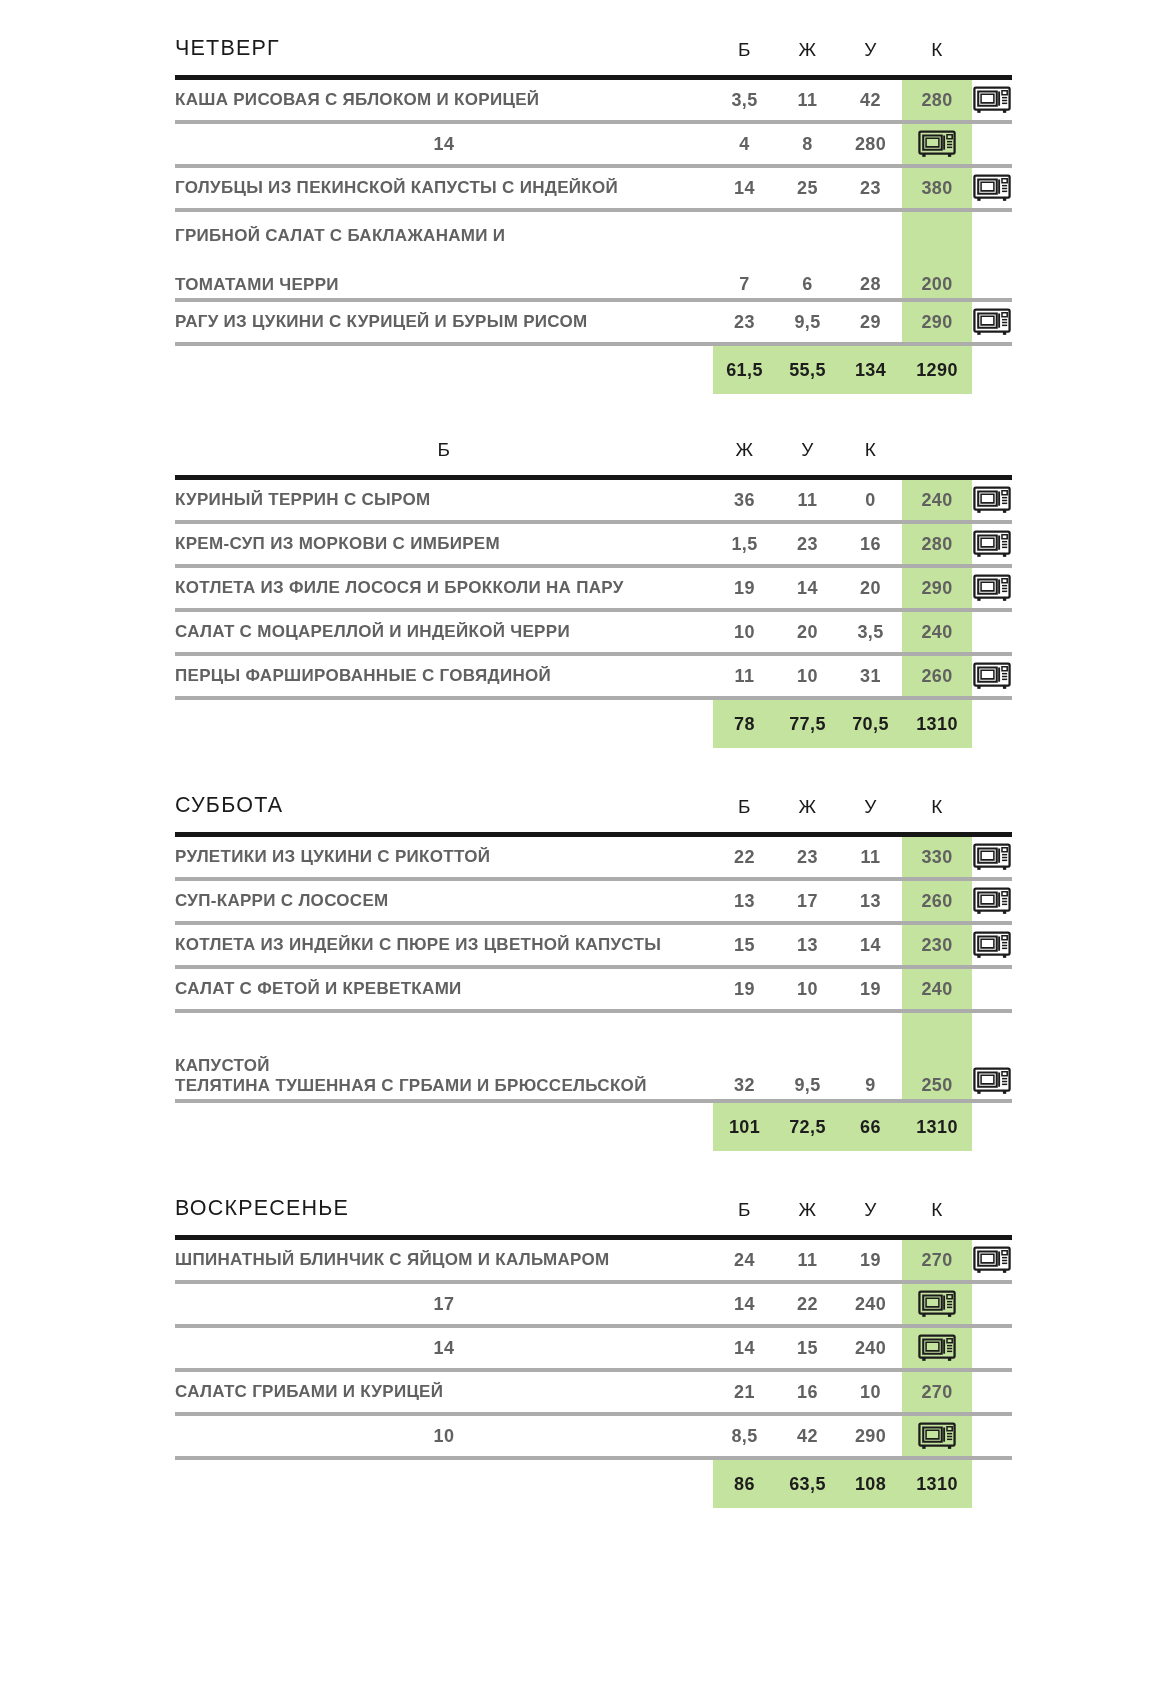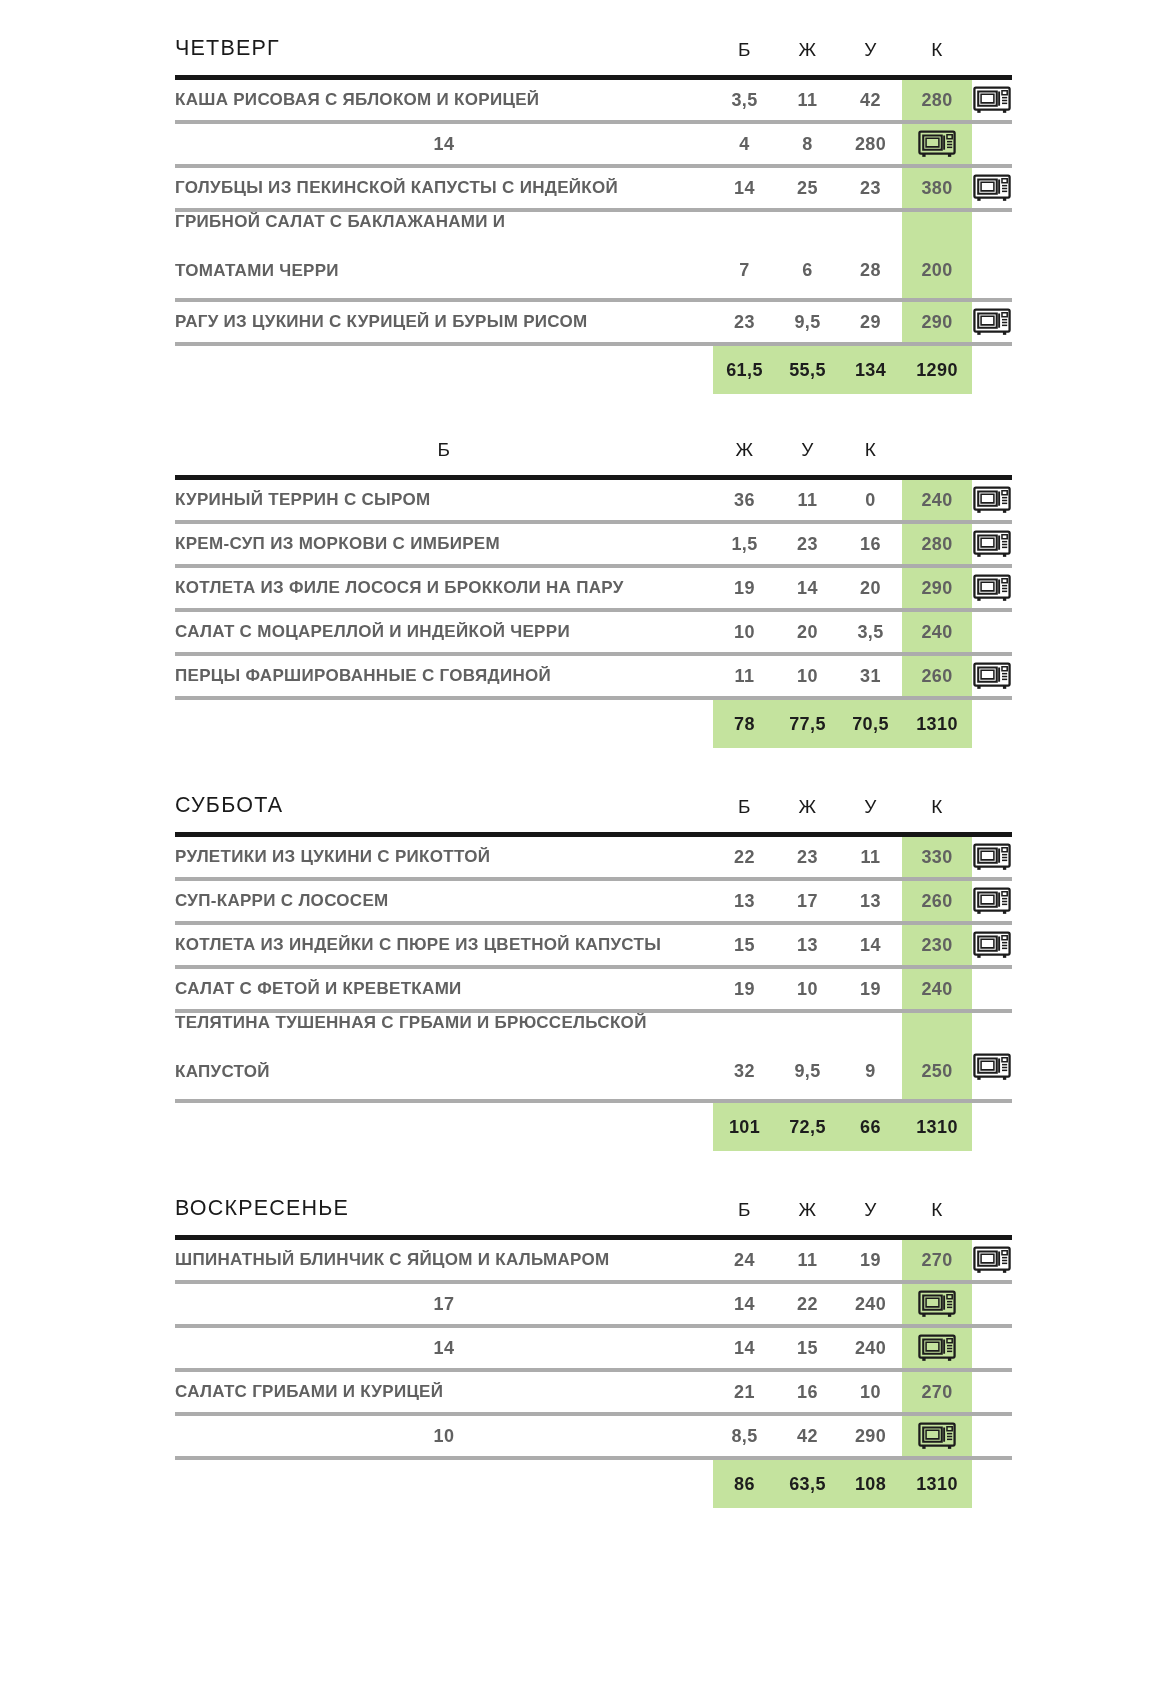--- a/index.html
+++ b/index.html
@@ -41,21 +41,21 @@
   .k-band {
     position: absolute;
     left: 727px; width: 70px;
     top: 0; bottom: 48px;
     background: var(--highlight, #c4e39e);
     z-index: 0;
   }
 
   .row { position: relative; z-index: 1; height: 40px; }
   .row.two-line { height: 86px; align-items: end; }
-  .row.two-line .cell { padding-bottom: 21px; }
+  .row.two-line .cell { padding-bottom: 3px; }
 
   .dish-name {
     font-size: 17px;
     color: #616161;
     letter-spacing: 0.3px;
     white-space: nowrap;
   }
   .dish-name.second { margin-top: 29px; }
 
   .num {
@@ -436,22 +436,22 @@
           </div>
           <div class="cell num">19</div>
           <div class="cell num">10</div>
           <div class="cell num">19</div>
           <div class="cell num">240</div>
           <div class="cell icon-cell"></div>
         </div>
         <div class="separator"></div>
         <div class="grid-row row two-line">
           <div class="cell">
+            <div class="dish-name second">КАПУСТОЙ</div>
             <div class="dish-name">ТЕЛЯТИНА ТУШЕННАЯ С ГРБАМИ И БРЮССЕЛЬСКОЙ</div>
-            <div class="dish-name second">КАПУСТОЙ</div>
           </div>
           <div class="cell num">32</div>
           <div class="cell num">9,5</div>
           <div class="cell num">9</div>
           <div class="cell num">250</div>
           <div class="cell icon-cell">
             <svg width="38" height="29" viewBox="0 0 40 30" class="microwave">
               <path d="M3 1.5 H37 Q38.5 1.5 38.5 3 V23 Q38.5 24.5 37 24.5 H3 Q1.5 24.5 1.5 23 V3 Q1.5 1.5 3 1.5 Z" fill="none" stroke="#1c1c1c" stroke-width="2.4"></path>
               <path d="M5.5 5.5 H25 V20.5 H5.5 Z" fill="none" stroke="#1c1c1c" stroke-width="2.2"></path>
               <path d="M8.5 8.5 H22 V17.5 H8.5 Z" fill="none" stroke="#1c1c1c" stroke-width="1.6"></path>

